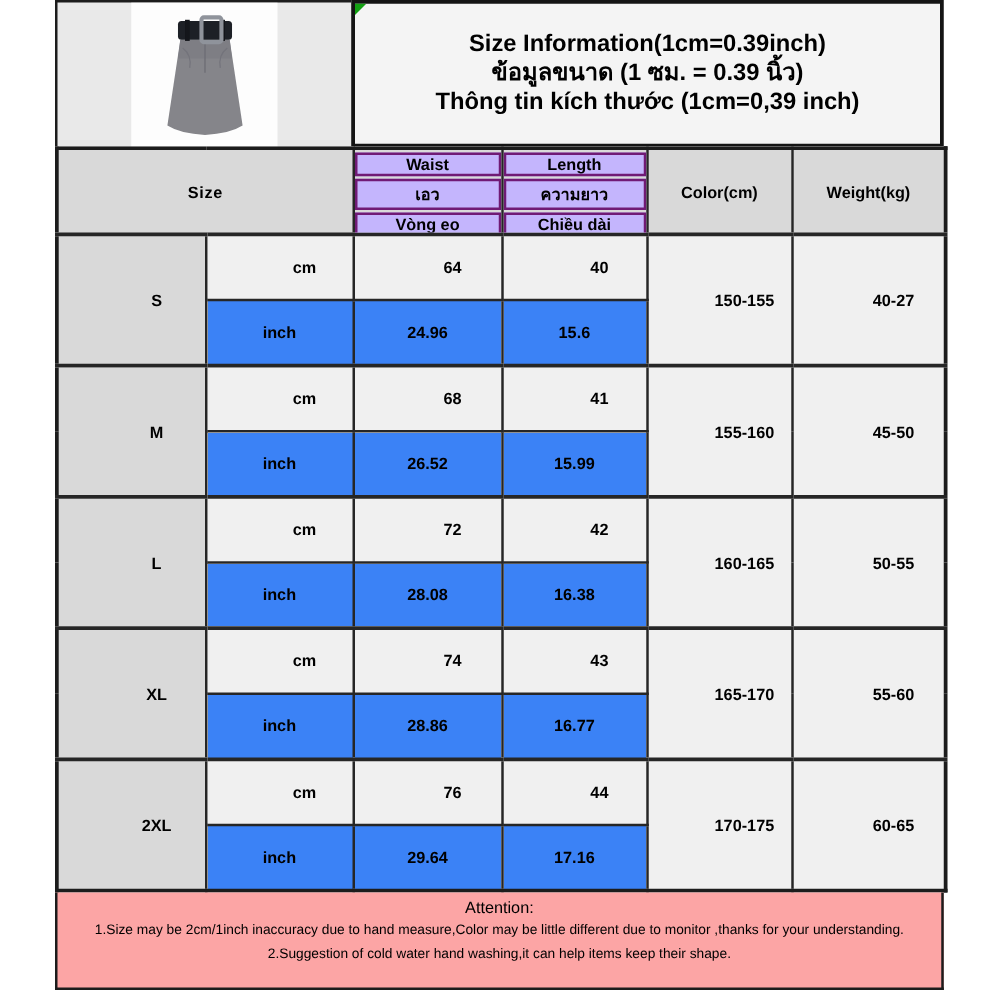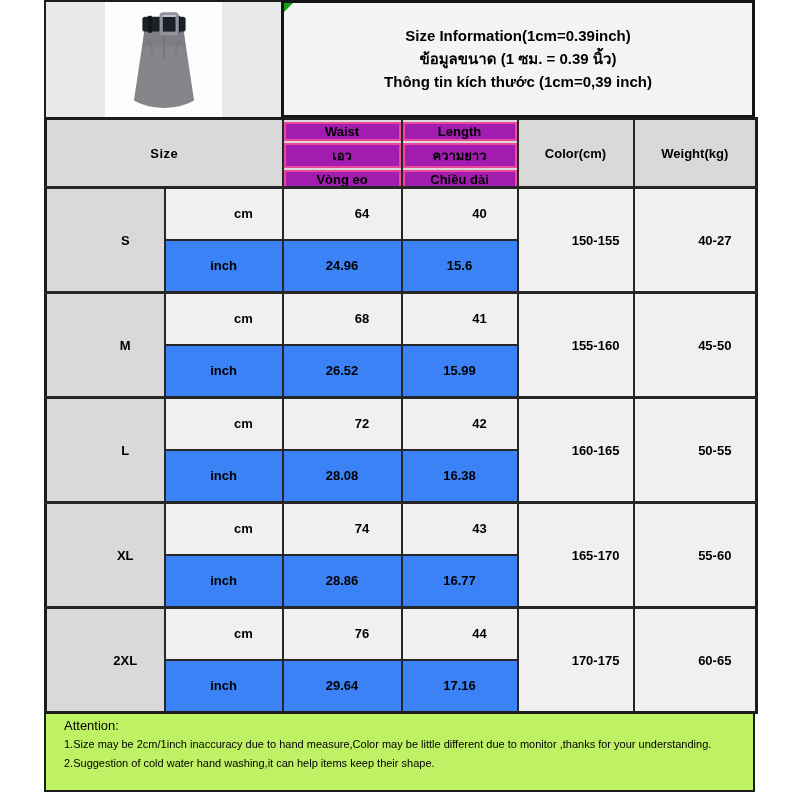--- a/index.html
+++ b/index.html
@@ -12,48 +12,48 @@
   .top-band { display:flex; height:117px; }
   .product-cell { width:239px; height:117px; border:2px solid #1c1c1c; border-bottom:none;
                   position:relative; background:#e9e9e9; overflow:hidden; }
   .photo-white-strip { position:absolute; left:25%; top:0; width:50%; height:100%; background:#fdfdfd; }
   .skirt-svg { position:absolute; left:50%; top:6px; transform:translateX(-50%); }
 
   .info-cell { flex:1; height:117px; border:3px solid #141414; border-bottom-width:2px; margin-left:-2px;
                background:#f4f4f4; position:relative;
                display:flex; flex-direction:column; align-items:center; justify-content:center;
                gap:1px; }
-  .info-line { font-weight:700; font-size:15px; line-height:22px; text-align:center; white-space:nowrap; }
+  .info-line { font-weight:700; font-size:19px; line-height:22px; text-align:center; white-space:nowrap; }
   .corner-marker { position:absolute; top:0; left:0; width:0; height:0;
                    border-top:9px solid #12a012; border-right:9px solid transparent; }
 
   
   table.size-table { border-collapse:collapse; table-layout:fixed; width:711px; }
   .size-table th, .size-table td { border:2px solid #262626; text-align:center; vertical-align:middle;
                                    font-weight:700; font-size:13px; padding:0; overflow:hidden; }
   .size-table { border:3px solid #1c1c1c; }
   tr.header-row    { height:69px; }
   tr.cm-row        { height:52px; }
   tr.inch-row      { height:53px; }
   tr.cm-row td { border-top-width:3px;padding-left:40px; }
 
   .th-gray  { background:#d9d9d9; }
   .cell-light { background:#f0f0f0; }
   .cell-white { background:#3b82f6; }
   .size-head  { font-size:21px; letter-spacing:.5px; }
   .size-label { background:#d9d9d9; font-size:14px; }
   .stack-th { padding:3px; }
   .stack { display:flex; flex-direction:column; gap:2px; height:63px; }
-  .stack-box { flex:1; border:2px solid #ec4899; background:#a21caf;
+  .stack-box { flex:1; border:2px solid #701a75; background:#c4b5fd;
                display:flex; align-items:center; justify-content:center;
                font-weight:700; font-size:13px; }
 
   
-  .attention-box { width:711px; height:78px; border:2px solid #1c1c1c; border-top:none; background:#bef264;
-                   padding:3px 18px 0 18px; }
+  .attention-box { width:711px; height:78px; border:2px solid #1c1c1c; border-top:none; background:#fca5a5;
+                   text-align:center; padding:3px 18px 0 18px; }
   .attention-title { font-size:13px; line-height:18px; font-weight:400; }
   .attention-line  { font-size:11px; line-height:19px; font-weight:400; }
 </style>
 </head>
 <body>
 
 <div class="canvas">
   <div class="sheet">
 
     <div class="top-band">

